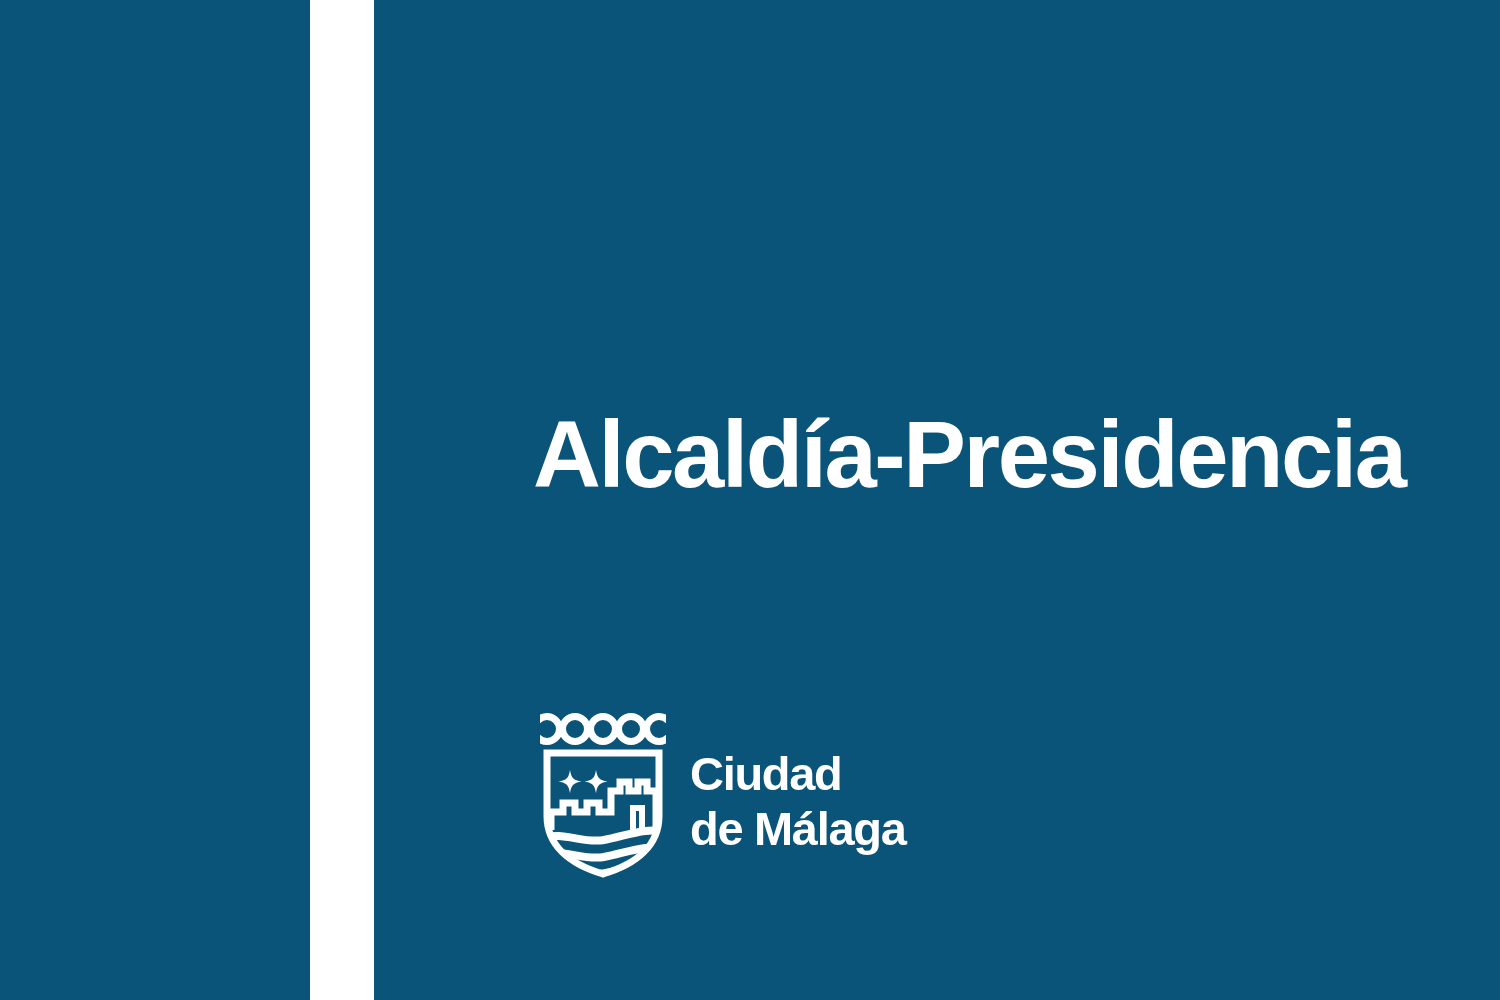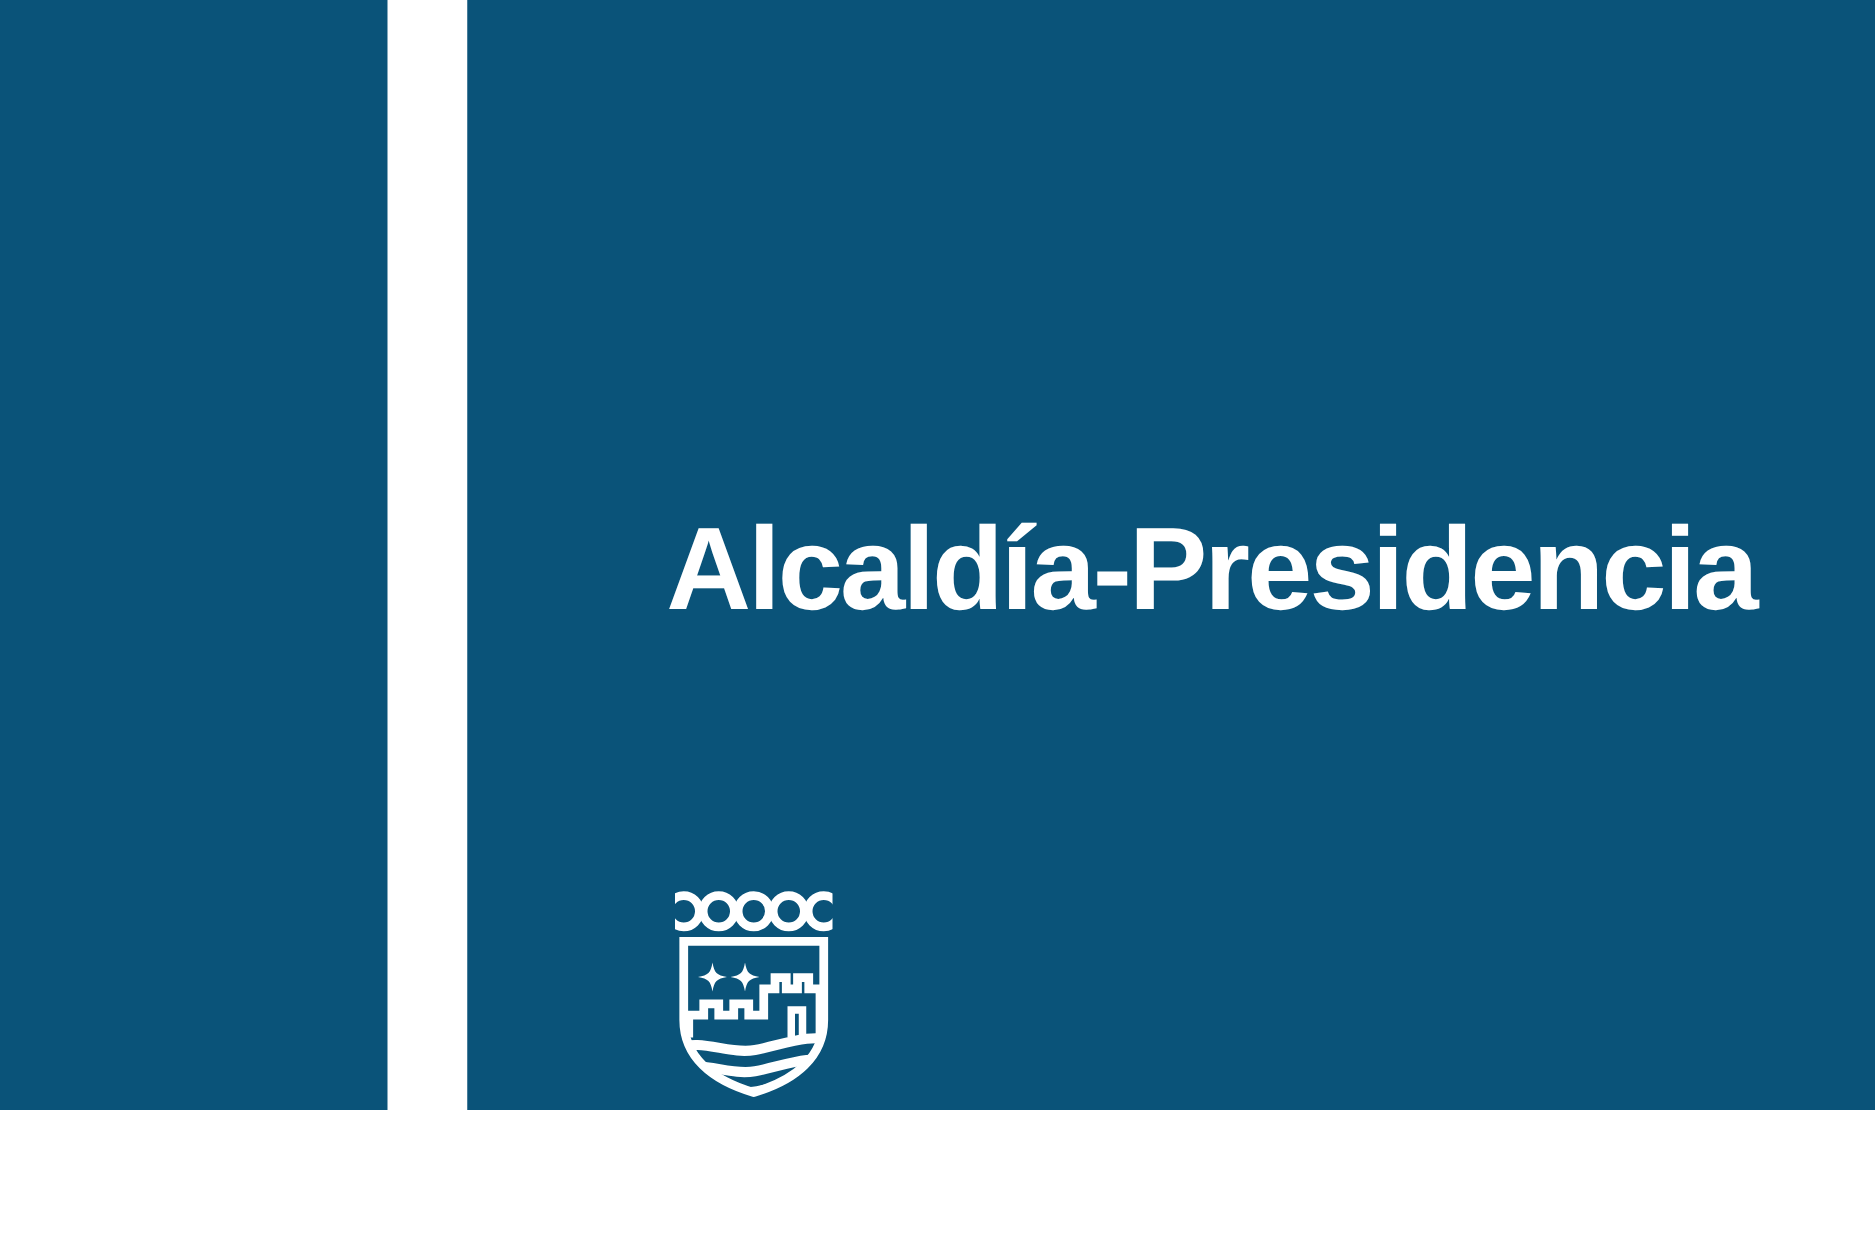--- a/index.html
+++ b/index.html
@@ -10,21 +10,21 @@
   body {
     width: 1500px;
     height: 1000px;
     overflow: hidden;
     font-family: "Liberation Sans", sans-serif;
   }
 
   #stage {
     position: relative;
     width: 1500px;
-    height: 888px;
+    height: 1000px;
     background: #0a5379;
     overflow: hidden;
   }
 
   
   .left-band {
     position: absolute;
     left: 0;
     top: 0;
     width: 310px;
@@ -140,16 +140,20 @@
         </g>
 
         <g fill="none" stroke="#ffffff" stroke-width="8" stroke-linecap="butt">
           <path d="M2 127 C24 118 44 132 66 128 C88 124 110 114 130 121"></path>
           <path d="M2 144 C24 135 44 149 66 145 C88 141 110 131 130 138"></path>
           <path d="M14 161 C32 153 50 165 68 161 C86 157 104 149 120 155"></path>
         </g>
       </g>
     </svg>
 
+    <div class="brand-wordmark">
+      <span class="wm-line">Ciudad</span>
+      <span class="wm-line">de Málaga</span>
+    </div>
 
   </div>
 
 </div>
 
 </body></html>

